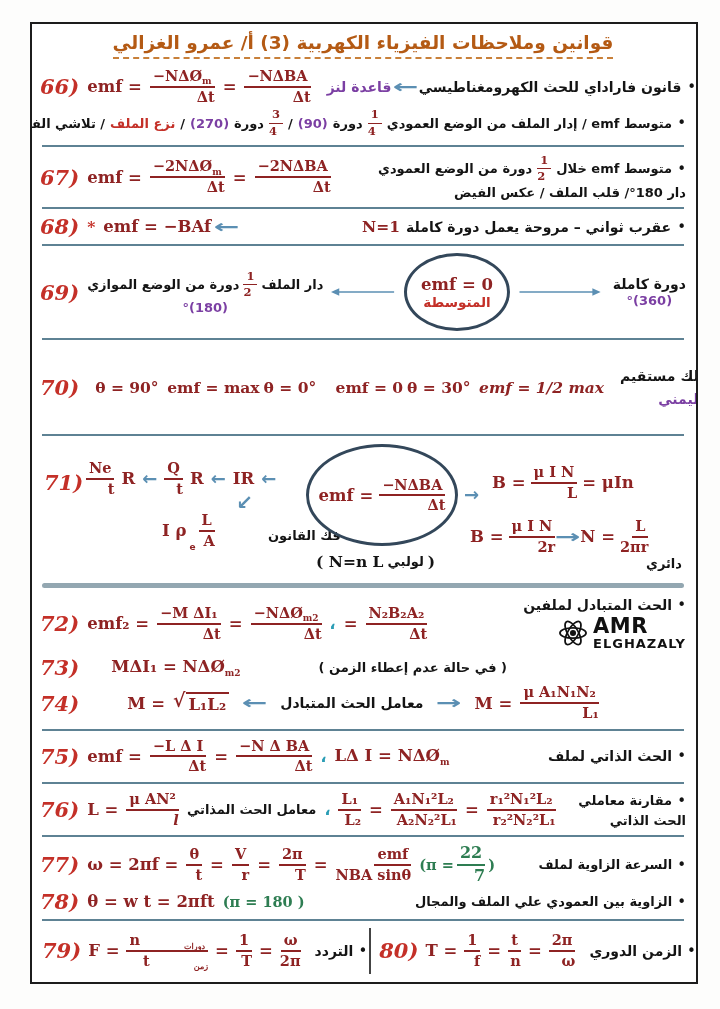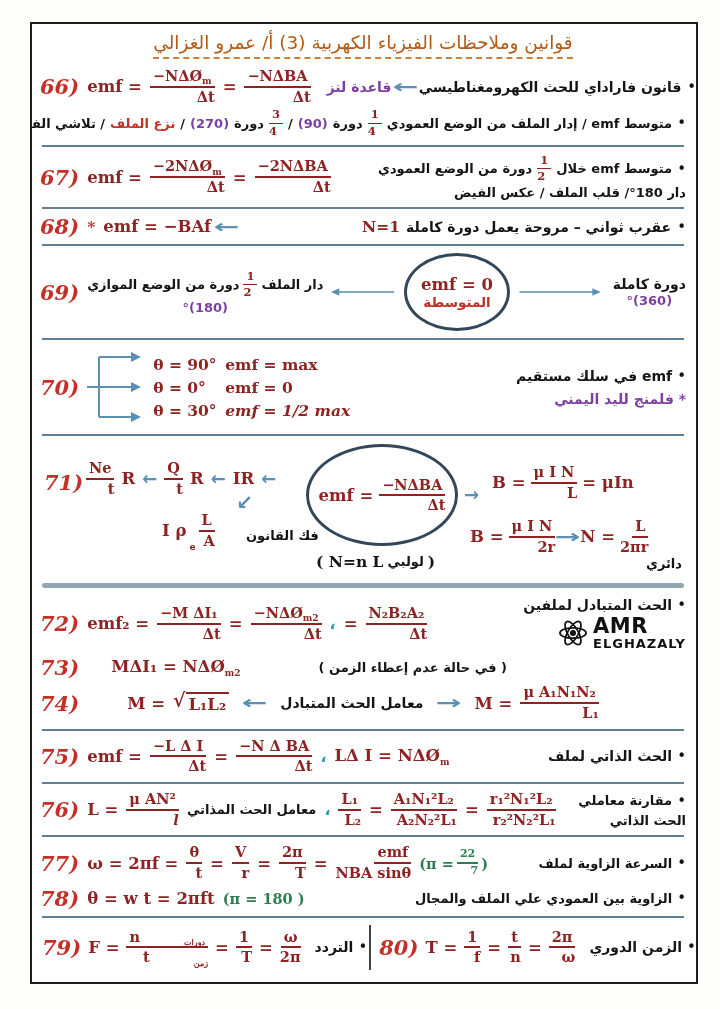--- a/index.html
+++ b/index.html
@@ -6,21 +6,21 @@
     --maroon:#8e2323; --red:#c43028; --purple:#7b3fa3; --blue:#5b8fb3;
     --teal:#2a9db5; --green:#2e7d52; --sep:#5e8294; --ink:#141414; --frame:#1c1c1c;
   }
   *{margin:0;padding:0;box-sizing:border-box;}
   html,body{width:720px;height:1009px;background:#fdfdfc;overflow:hidden;}
   body{font-family:"DejaVu Sans",sans-serif;}
   .frame{position:absolute;left:30px;top:22px;width:668px;height:962px;
     border:2.5px solid var(--frame);background:#fff;padding:6px 10px 4px 8px;
     display:flex;flex-direction:column;overflow:hidden;}
   .titlebar{text-align:center;margin:2px 0 6px;}
-  .title{display:inline-block;color:#b45a14;font-weight:400;font-size:18.5px;
+  .title{display:inline-block;color:#b45a14;font-weight:700;font-size:18.5px;
     padding-bottom:4px;border-bottom:2px dashed #c8803a;direction:rtl;}
   .row{display:flex;align-items:center;gap:8px;margin:3px 0;}
   .sep{border-top:2px solid var(--sep);margin:4px 2px;}
   .sep.thick{border-top:5px solid #93a7b1;border-radius:3px;margin:5px 2px;}
   .num{font-family:"DejaVu Serif",serif;font-style:italic;font-weight:700;
     color:var(--red);font-size:21px;line-height:1;white-space:nowrap;}
   .fm{font-family:"DejaVu Serif",serif;font-weight:700;color:var(--maroon);
     font-size:15.5px;white-space:nowrap;}
   .fm.big{font-size:16.5px;}
   .frac{display:inline-flex;flex-direction:column;align-items:flex-end;
@@ -34,34 +34,34 @@
   .ss.arb{font-size:8px;padding-left:44px;}
   .ar{direction:rtl;font-weight:700;color:var(--ink);font-size:14px;white-space:nowrap;}
   .ar.sm{font-size:13px;}
   .bullet{color:var(--ink);font-size:15px;}
   .pu{color:var(--purple);font-weight:700;}
   .arw{color:var(--blue);font-weight:700;font-size:18px;line-height:1;}
   .arw.wide{transform:scaleX(1.7);display:inline-block;}
   .tc{color:var(--teal);font-weight:700;font-size:16px;}
   .green{color:var(--green);font-family:"DejaVu Serif",serif;font-weight:700;font-size:14.5px;
     display:inline-flex;align-items:center;gap:3px;}
-  .green .frac{color:var(--green);font-size:11px;}
+  .green .frac{color:var(--green);font-size:16px;}
   .green .frac .fn{border-bottom-color:var(--green);}
   .spacer{flex:1;}
   .rtlgrp{direction:rtl;display:flex;align-items:center;gap:6px;}
   .col{display:flex;flex-direction:column;}
   .sqrtwrap{display:inline-flex;align-items:stretch;}
   .rad{font-size:19px;line-height:1;transform:translateY(-1px);}
   .radbody{border-top:2px solid var(--maroon);padding:1px 3px 0;}
   
   .circle69{width:106px;height:78px;border:3px solid #33475a;border-radius:50%;
     display:flex;flex-direction:column;align-items:center;justify-content:center;flex:none;}
   .circle69 .l2{color:var(--red);font-size:13.5px;}
   
-  .branchcol{display:flex;flex-direction:column;gap:4px;}
+  .branchcol{display:flex;flex-direction:row;gap:4px;}
   .branchrow{display:flex;align-items:center;gap:10px;}
   .branchrow .th{width:62px;}
   
   .r71{position:relative;height:134px;margin:2px 0;}
   .r71 .p{position:absolute;display:flex;align-items:center;gap:6px;}
   .ell71{width:152px;height:102px;border:3px solid #33475a;border-radius:50%;
     display:flex;align-items:center;justify-content:center;gap:5px;}
   
   .logo{display:flex;align-items:flex-start;gap:4px;direction:ltr;}
   .logo .nm{font-weight:900;font-size:21px;letter-spacing:0.5px;color:#111;line-height:0.9;}
@@ -270,21 +270,21 @@
     </span>
     <span class="arw p" style="left:196px;top:50px;font-size:20px;">↙</span>
     <span class="p" style="left:122px;top:70px;gap:3px;">
       <span class="fm big">I ρ</span>
         <sub class="ss" style="color:var(--maroon);font-weight:700;">e</sub>
       <span class="frac">
           <span class="fn">L</span>
           <span class="fd">A</span>
         </span>
     </span>
-    <span class="ar sm p" style="left:206px;top:86px;">فك القانون</span>
+    <span class="ar sm p" style="left:228px;top:86px;">فك القانون</span>
     <span class="p ell71" style="left:266px;top:2px;">
       <span class="fm big">emf =</span>
       <span class="frac">
           <span class="fn">−NΔBA</span>
           <span class="fd">Δt</span>
         </span>
     </span>
     <span class="p" style="left:276px;top:110px;gap:4px;direction:ltr;">
       <span class="fm" style="color:var(--ink);">( N=n L</span>
       <span class="ar sm">لولبي</span>

